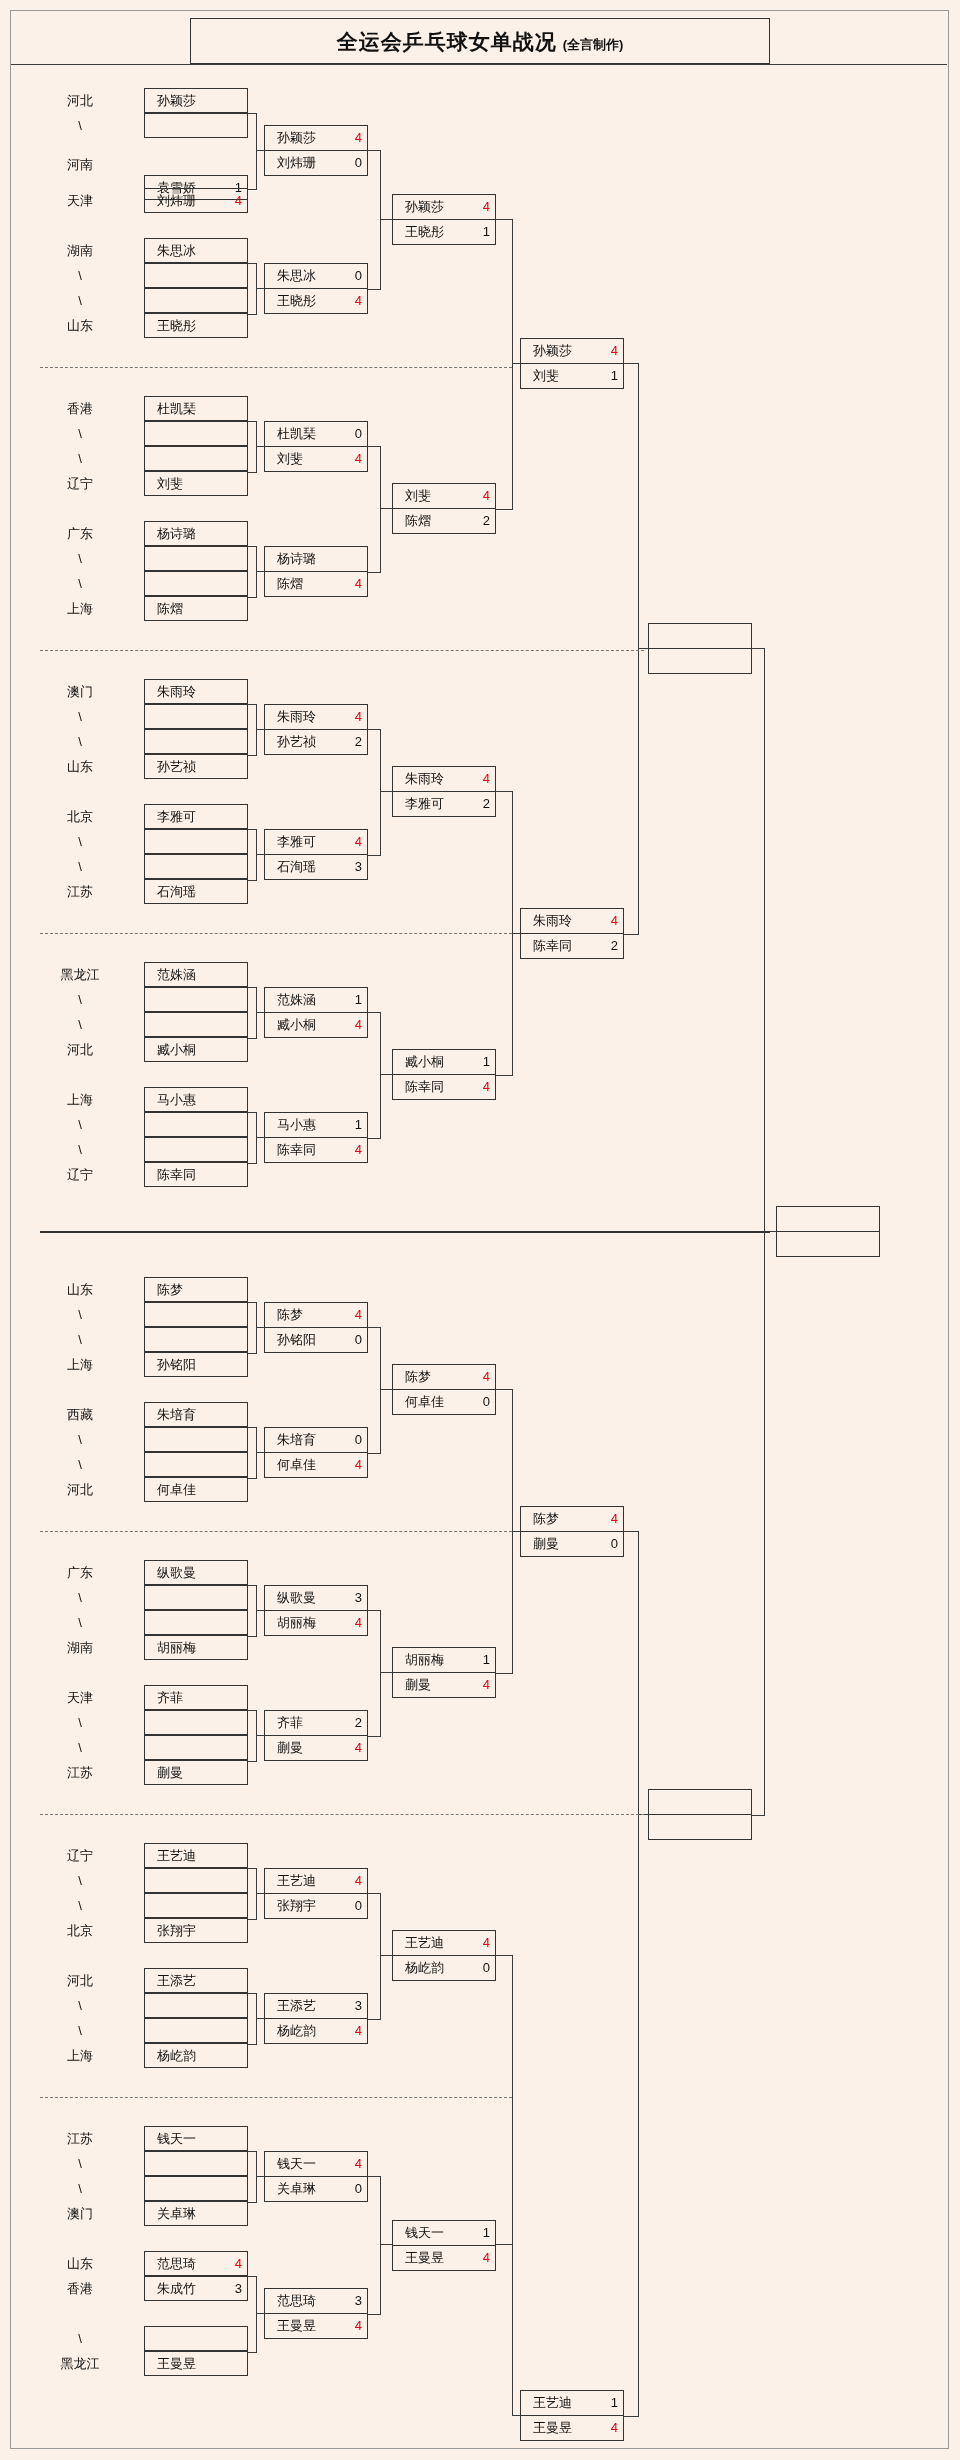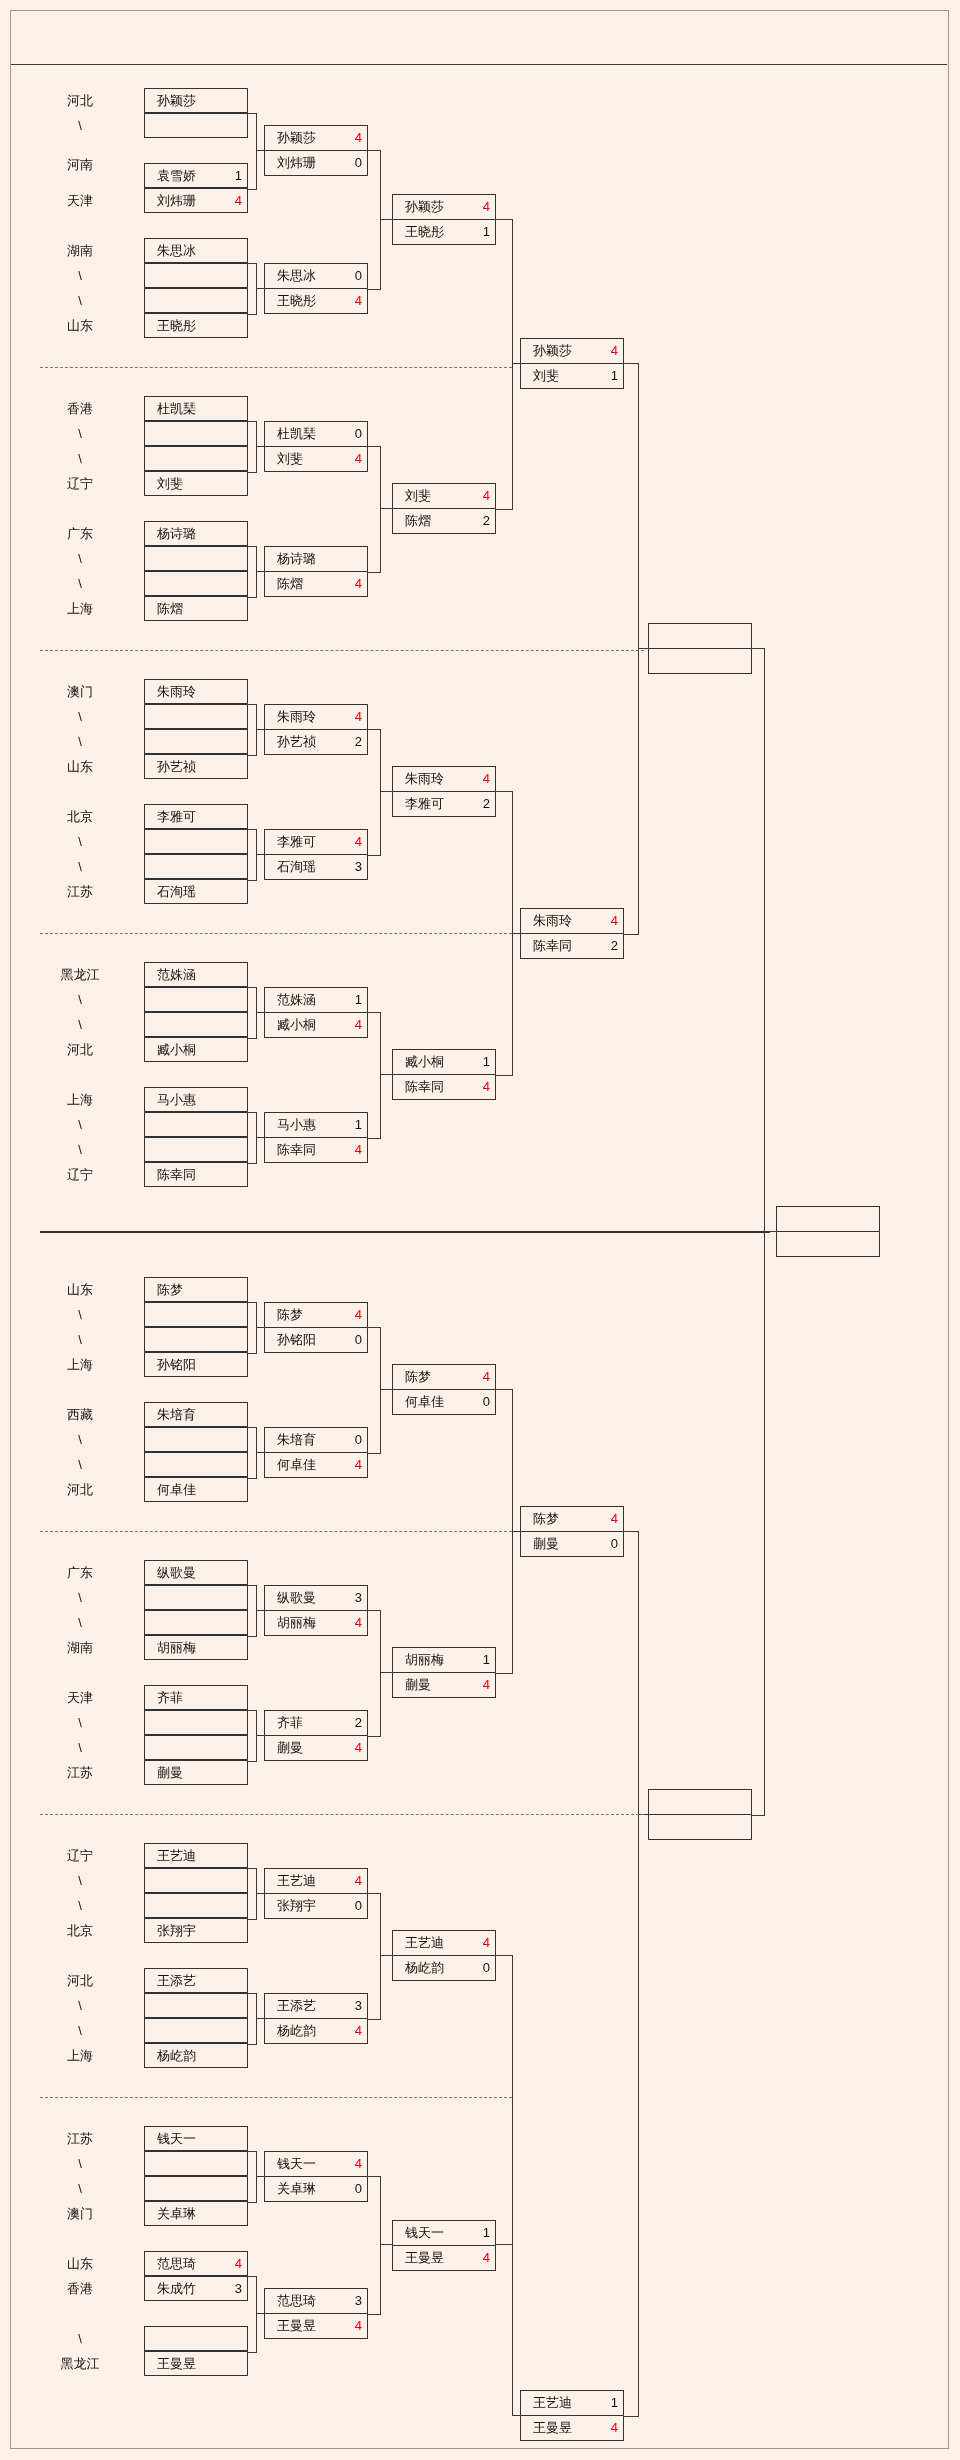--- a/index.html
+++ b/index.html
@@ -24,33 +24,36 @@
   .stub,.hl{position:absolute;height:0;border-top:1px solid #3a3a3a;}
   .dash{position:absolute;height:0;border-top:1px dashed #777;}
   .solid2{position:absolute;height:0;border-top:2px solid #333;}
 </style>
 </head>
 <body>
 
 <div class="stage">
   <div class="frame"></div>
   <div class="hl" style="left:11px;top:64px;width:936px"></div>
+  <div class="titlebox">
+    <span class="t1">全运会乒乓球女单战况</span><span class="t2">(全言制作)</span>
+  </div>
 
   <div class="rg" style="top:88px">河北</div>
     <div class="slot" style="top:88px">
       <span class="nm">孙颖莎</span>
       <span class="sc"></span>
     </div>
   <div class="rg" style="top:113px">\</div>
     <div class="slot" style="top:113px">
       <span class="nm"></span>
       <span class="sc"></span>
     </div>
   <div class="rg" style="top:152px">河南</div>
-    <div class="slot" style="top:163px">
+    <div class="slot" style="top:175px">
       <span class="nm">袁雪娇</span>
       <span class="sc">1</span>
     </div>
   <div class="rg" style="top:188px">天津</div>
     <div class="slot" style="top:188px">
       <span class="nm">刘炜珊</span>
       <span class="sc win">4</span>
     </div>
   <div class="rg" style="top:238px">湖南</div>
     <div class="slot" style="top:238px">

